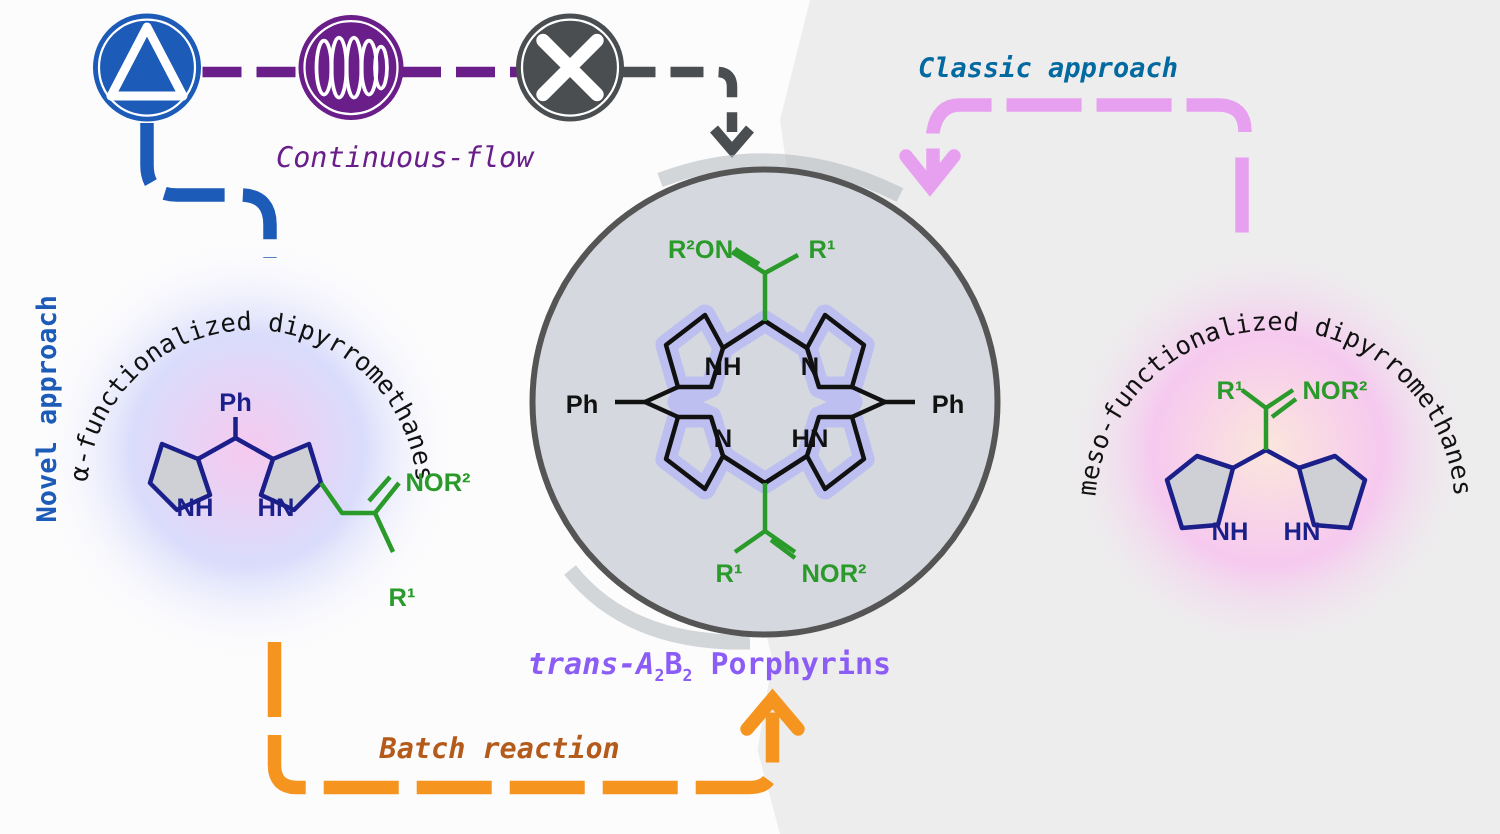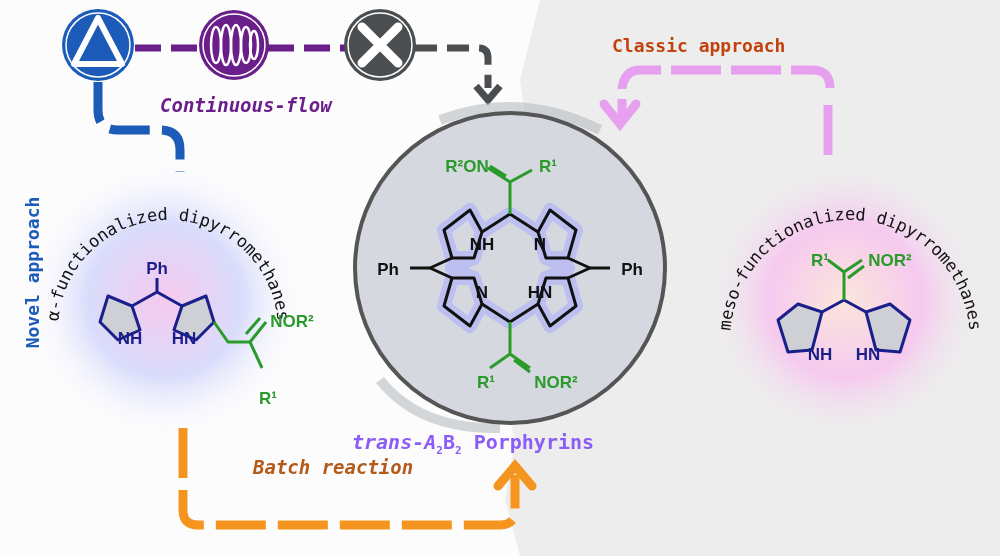--- a/index.html
+++ b/index.html
@@ -2,23 +2,23 @@
 <html><head>
 <meta charset="utf-8">
 <style>
   html,body{margin:0;padding:0;}
   body{width:1000px;height:556px;overflow:hidden;position:relative;font-family:"DejaVu Sans Mono","Liberation Mono",monospace;}
   .bg-left{position:absolute;left:0;top:0;width:560px;height:556px;background:#fcfcfd;}
   .bg-right{position:absolute;left:0;top:0;width:1000px;height:556px;background:#ededed;
     clip-path:polygon(540px 0,1000px 0,1000px 556px,520px 556px,505px 500px,515px 440px,500px 380px,520px 300px,510px 220px,530px 150px,520px 80px);}
   svg.main{position:absolute;left:0;top:0;}
   .lbl{position:absolute;white-space:nowrap;}
-  .cf{left:160px;top:94px;color:#6a1e8a;font-size:19px;font-weight:bold;font-style:italic;}
-  .ca{left:612px;top:35px;color:#c2410c;font-size:18px;font-weight:bold;}
-  .br{left:253px;top:456px;color:#b45a1b;font-size:19px;font-weight:bold;font-style:italic;}
+  .cf{left:184px;top:94px;color:#6a1e8a;font-size:19px;font-weight:normal;font-style:italic;}
+  .ca{left:612px;top:35px;color:#0369a1;font-size:18px;font-weight:bold;font-style:italic;}
+  .br{left:253px;top:488px;color:#b45a1b;font-size:19px;font-weight:bold;font-style:italic;}
   .tp{left:352px;top:430px;color:#8b5cf6;font-size:20px;font-weight:bold;}
   .na{left:-48px;top:262px;color:#1d5bb8;font-size:18px;font-weight:bold;transform:rotate(-90deg);transform-origin:center;width:160px;text-align:center;}
   .chem{font-family:"Liberation Sans",sans-serif;font-weight:bold;}
 </style>
 </head>
 <body>
 
 <div class="bg-left"></div>
 <div class="bg-right"></div>
 

